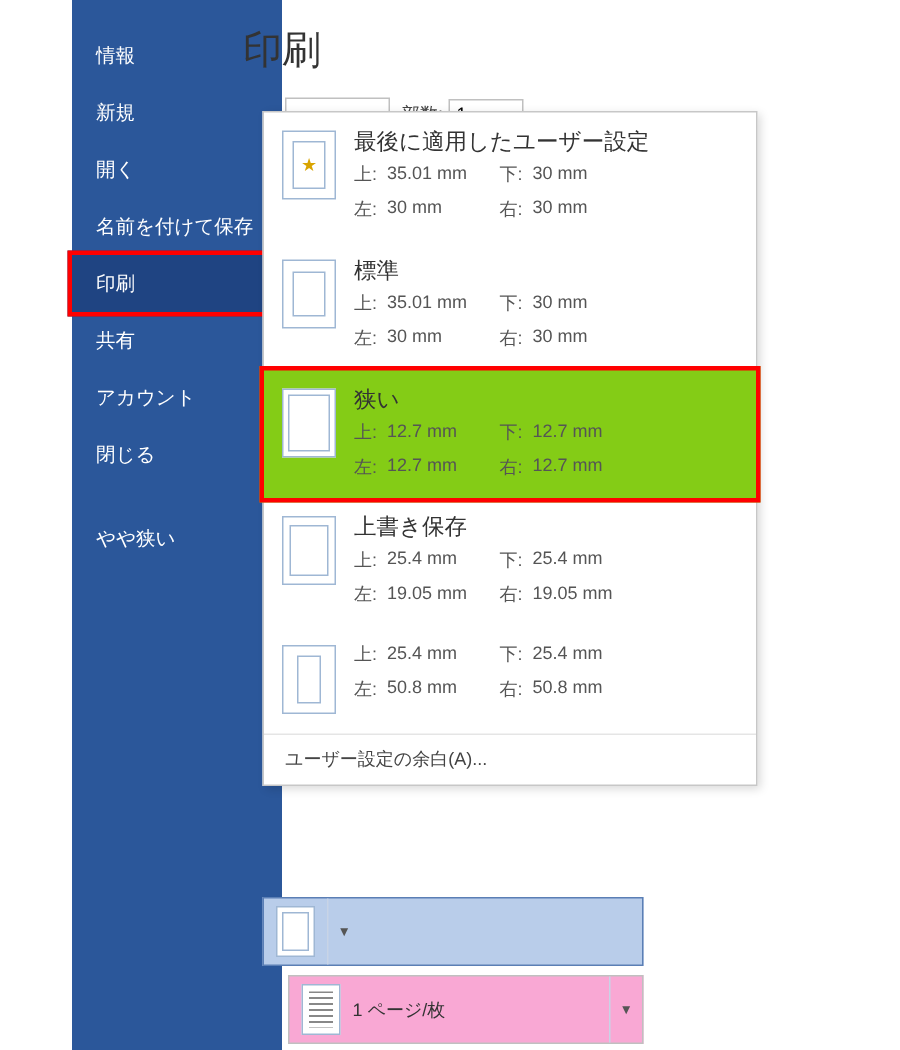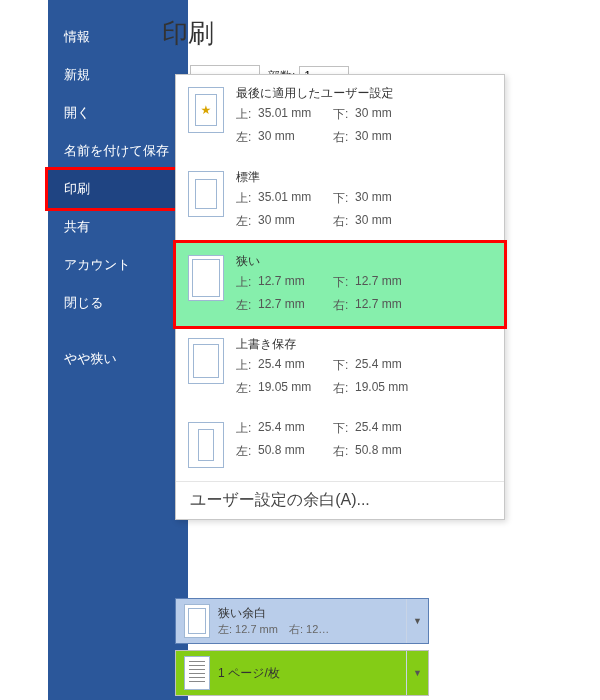--- a/index.html
+++ b/index.html
@@ -83,21 +83,21 @@
     z-index: 10;
   }
   .preset {
     display: flex;
     padding: 10px 12px 12px 12px;
     gap: 12px;
     border-bottom: 1px solid #fff;
     cursor: pointer;
   }
   .preset.highlight {
-    background: #86efac;
+    background: #84cc16;
     border: 3px solid #ff0000;
     margin: -3px;
     padding: 10px 12px 12px 12px;
   }
   .preset .thumb {
     width: 36px;
     height: 46px;
     border: 1px solid #9fb7d4;
     background: #fff;
     position: relative;
@@ -116,35 +116,35 @@
   .thumb.wide::before   { left:9px; right:9px; top:6px; bottom:6px; }
   .thumb .star {
     position: absolute;
     left: 50%; top: 50%;
     transform: translate(-50%,-50%);
     color: #d9a400;
     font-size: 12px;
   }
   .preset-info { flex: 1; }
   .preset-name {
-    font-size: 12px;
+    font-size: 15px;
     color: #333;
     margin-bottom: 4px;
   }
   .preset-grid {
     display: grid;
     grid-template-columns: 22px 75px 22px 65px;
     row-gap: 6px;
     font-size: 12px;
     color: #555;
   }
   .preset-grid span { white-space: nowrap; }
   .panel-footer {
     padding: 8px 14px;
-    font-size: 16px;
+    font-size: 12px;
     color: #444;
     border-top: 1px solid #e5e5e5;
     cursor: pointer;
   }
   
   .below-controls {
     position: absolute;
     left: 175px;
     top: 598px;
     width: 254px;
@@ -306,26 +306,22 @@
       </div>
     </div>
   </div>
 
   <div class="panel-footer">ユーザー設定の余白(A)...</div>
 </div>
 
 <div class="below-controls">
   <div class="combo selected-margin">
     <div class="mini"></div>
-    <div class="txt">
-      <div>狭い余白</div>
-      <div class="sub">左: 12.7 mm　右: 12…</div>
-    </div>
     <div class="chev">▼</div>
   </div>
 
-  <div class="combo" style="background:#84cc16;border-color:#c0c0c0;">
+  <div class="combo" style="background:#f9a8d4;border-color:#c0c0c0;margin-left:17px;">
     <div class="mini page"></div>
     <div class="txt">1 ページ/枚</div>
     <div class="chev">▼</div>
   </div>
 
 </div>
 
 </body></html>

